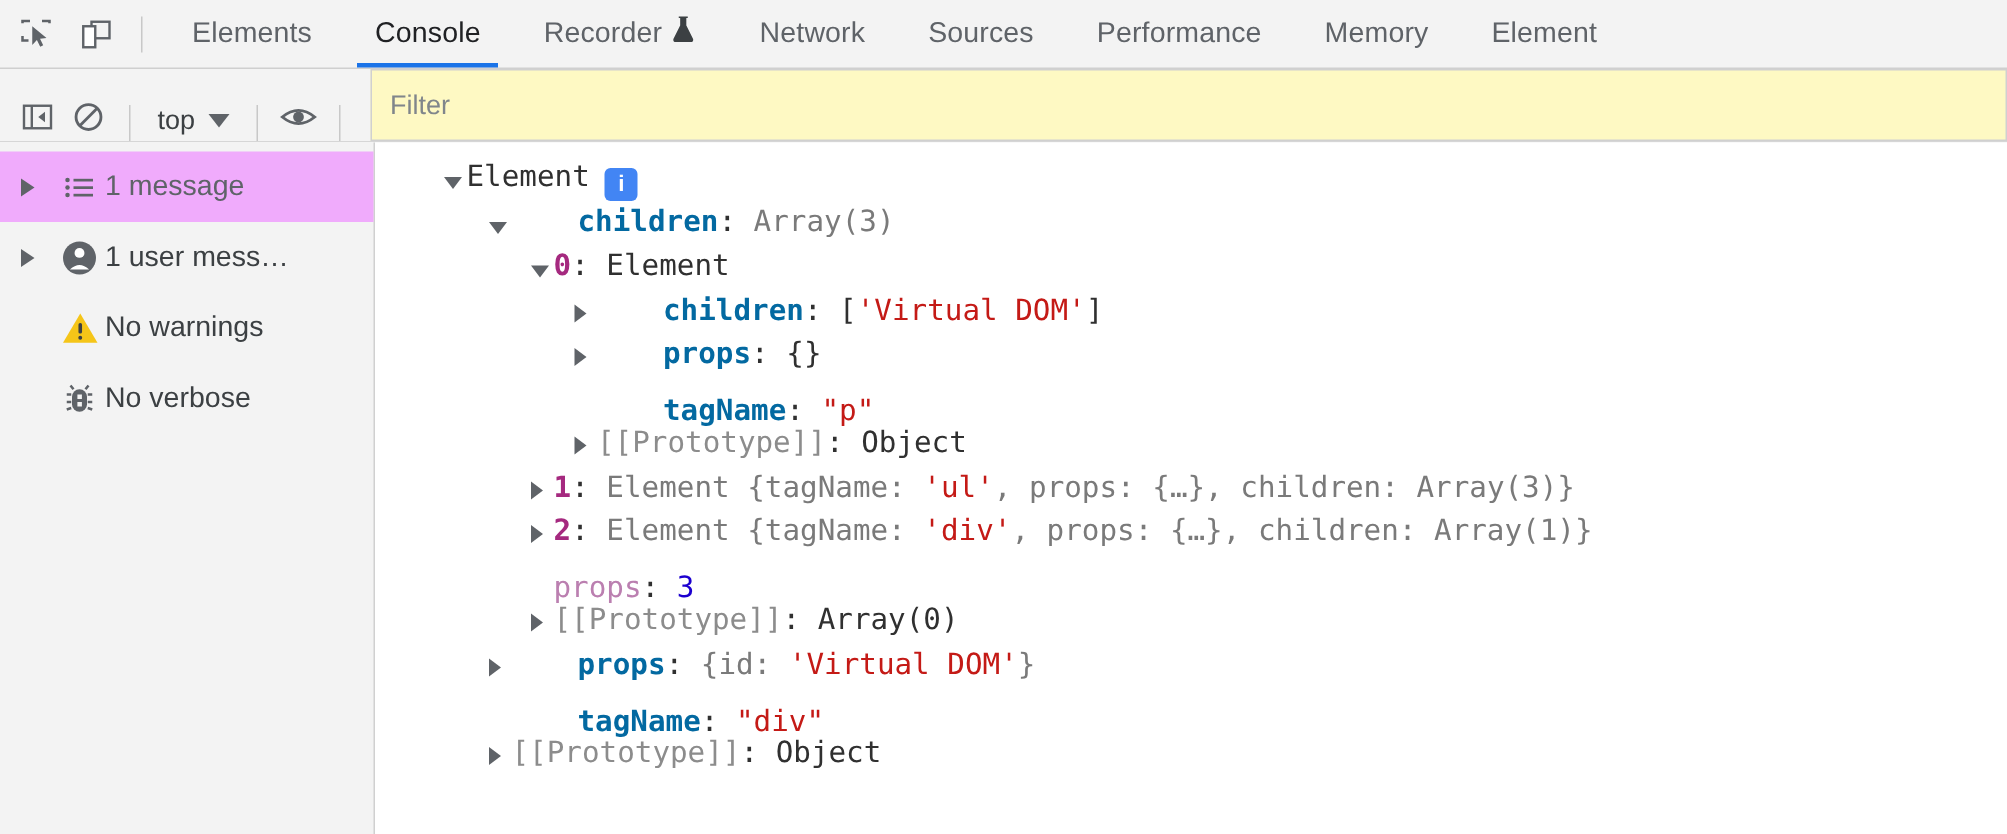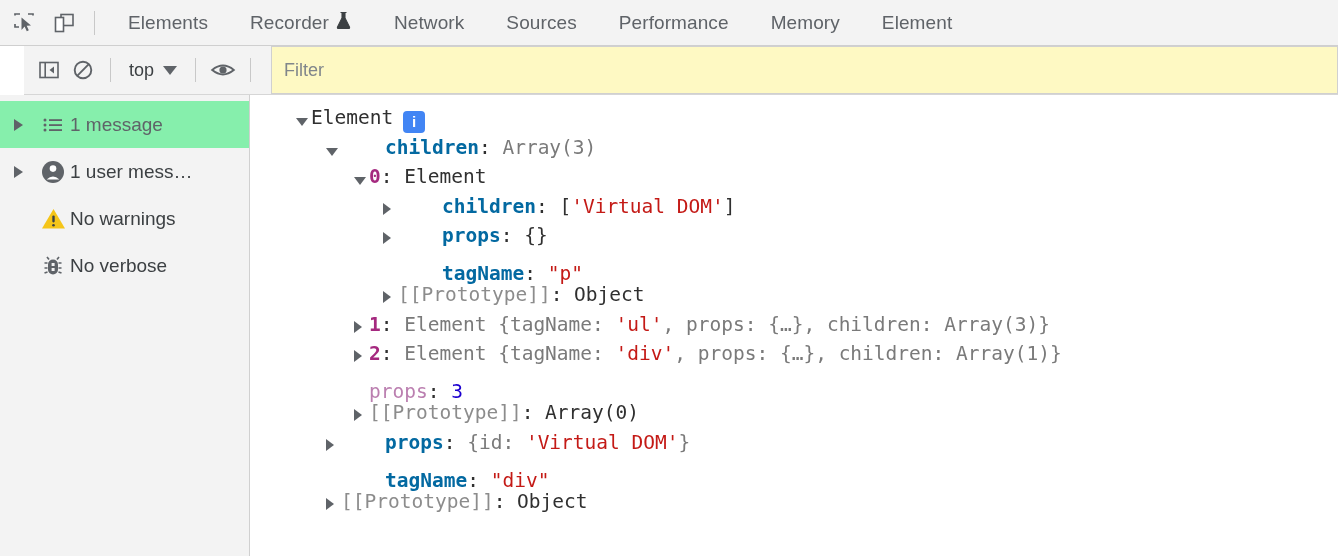--- a/index.html
+++ b/index.html
@@ -72,24 +72,23 @@
     height: 3px;
     background: #1a73e8;
   }
 
   
   .filterbar {
     height: 48px;
     min-height: 48px;
     background: #f3f3f3;
     display: flex;
-    align-items: center;
+    align-items: flex-end;
     border-bottom: 1px solid #d6d6d6;
     padding-left: 8px;
-    margin-left: 24px;
   }
   .fb-btn {
     width: 34px; height: 32px;
     display: flex; align-items: center; justify-content: center;
   }
   .fb-sep {
     width: 1px; height: 24px;
     background: #c8c8c8;
     margin: 0 10px;
   }
@@ -141,21 +140,21 @@
   }
   .side-row {
     height: 47px;
     display: flex;
     align-items: center;
     padding-left: 14px;
     box-sizing: border-box;
     gap: 0;
   }
   .side-row.selected {
-    background: #86efac;
+    background: #f0abfc;
   }
   .side-tri {
     width: 22px;
     display: flex;
     align-items: center;
     justify-content: flex-start;
   }
   .tri-right {
     width: 0; height: 0;
     border-top: 6px solid transparent;
@@ -262,20 +261,23 @@
         <svg width="24" height="24" viewBox="0 0 24 24">
           <rect x="9" y="3.5" width="12" height="11" fill="none" stroke="#5f6368" stroke-width="1.6"></rect>
           <rect x="3.5" y="6.5" width="8" height="14" fill="#ffffff" stroke="#5f6368" stroke-width="1.6"></rect>
         </svg>
       </div>
       <div class="tool-sep"></div>
     </div>
     <div class="tabs">
       <div class="tab">
         <span>Elements</span>
+      </div>
+      <div class="tab active">
+        <span>Console</span>
       </div>
       <div class="tab">
         <span>Recorder</span>
         <span>
           <svg width="17" height="19" viewBox="0 0 17 19">
             <path d="M5.5 1.5 L11.5 1.5 M7 1.5 L7 7 L2.5 16 Q2 17.5 3.6 17.5 L13.4 17.5 Q15 17.5 14.5 16 L10 7 L10 1.5 Z" fill="#3c4043" stroke="#3c4043" stroke-width="1.1" stroke-linejoin="round"></path>
           </svg>
         </span>
       </div>
       <div class="tab">

